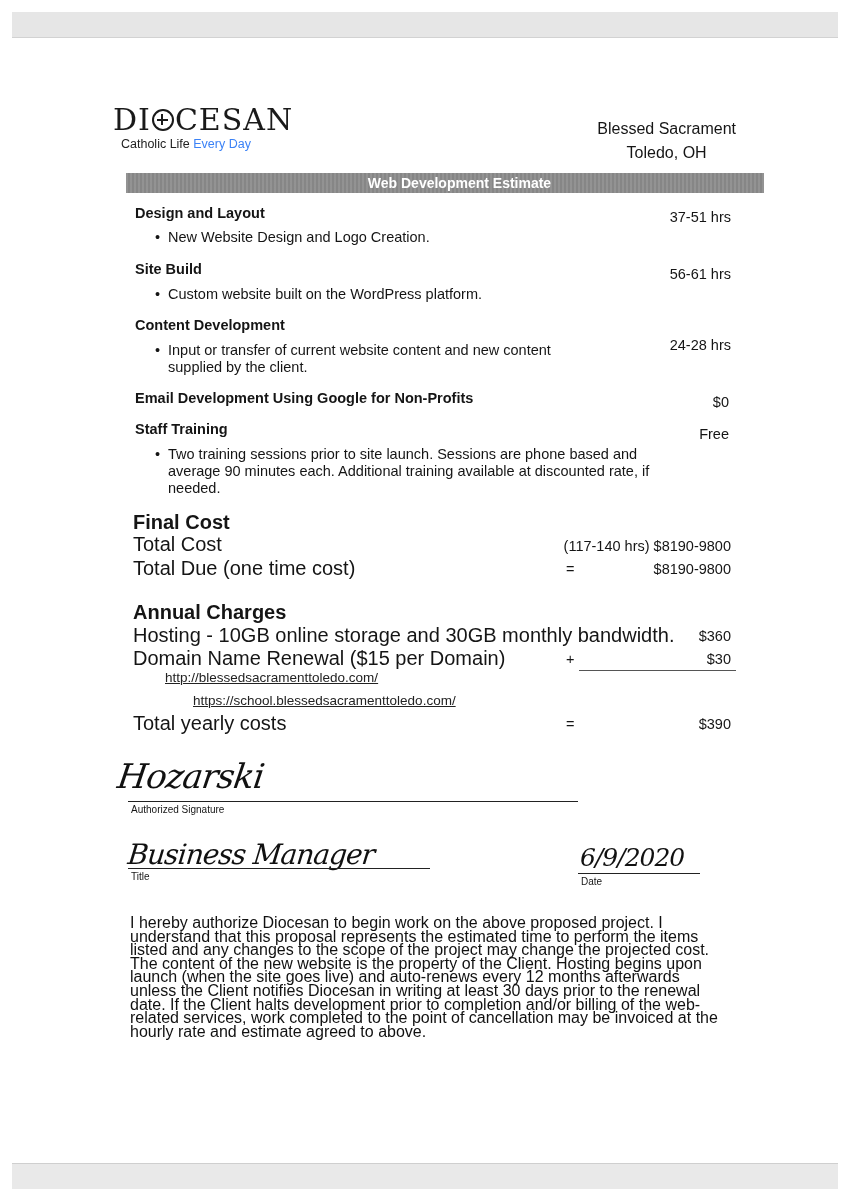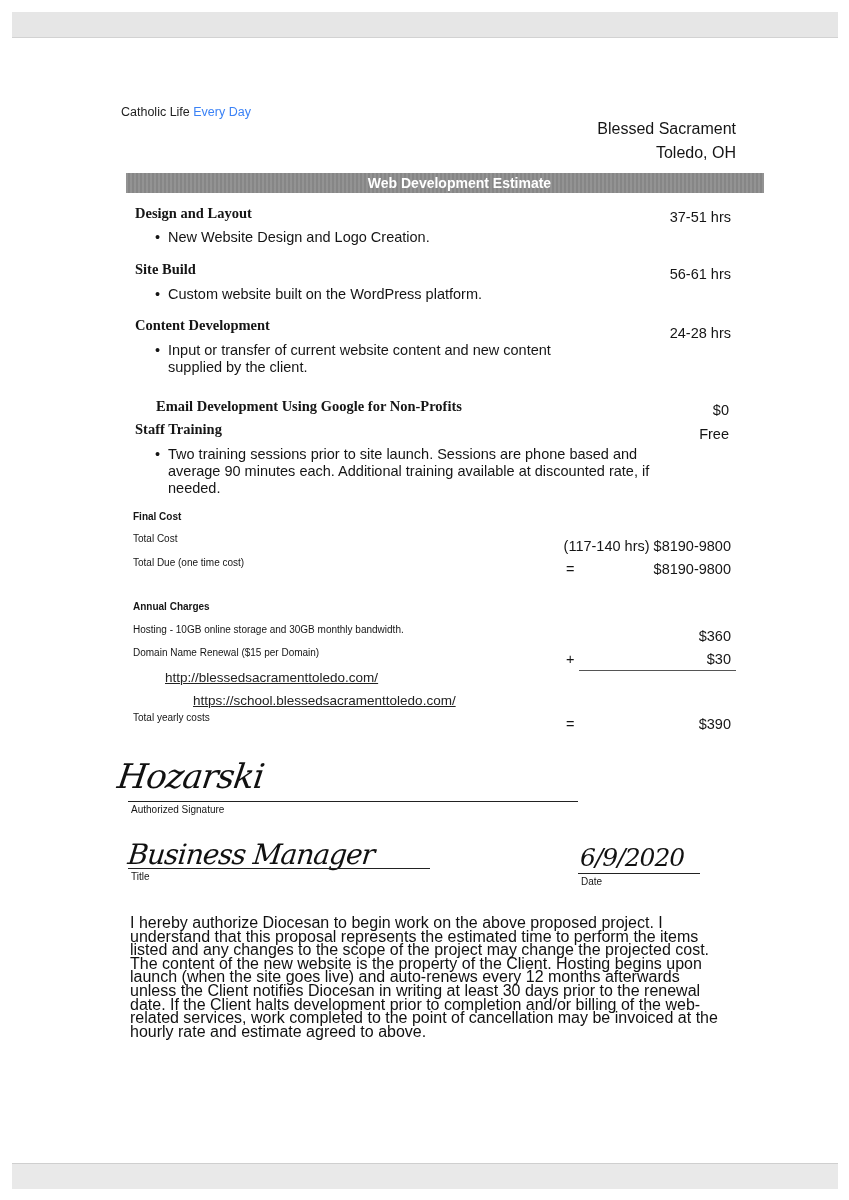--- a/index.html
+++ b/index.html
@@ -25,38 +25,38 @@
       border-radius: 50%; position: relative; margin: 0 1px; box-sizing: border-box;
     }
     .logo-cross::before, .logo-cross::after {
       content: ""; position: absolute; background: #1a1a1a;
     }
     .logo-cross::before { left: 7.5px; top: 3px; width: 2px; height: 11px; }
     .logo-cross::after { left: 3px; top: 7.5px; width: 11px; height: 2px; }
     .logo-tagline { font-size: 12.5px; margin-top: 1px; margin-left: 8px; color: #222; }
     .logo-tagline .light { color: #3b82f6; }
 
-    .client { position: absolute; right: 113px; top: 117px; text-align: right; font-size: 16px; line-height: 24px; }
+    .client { position: absolute; right: 113px; top: 117px; text-align: center; font-size: 16px; line-height: 24px; }
 
     .header-bar {
       position: absolute; left: 126px; top: 173px; width: 609px; height: 20px;
       background: #8d8d8d; color: #fff; text-align: center; font-weight: bold;
       font-size: 14px; line-height: 20px;
       background-image: repeating-linear-gradient(90deg, rgba(255,255,255,0.05) 0 2px, rgba(0,0,0,0.05) 2px 4px);
       padding-left: 29px;
     }
 
     .row { position: absolute; left: 135px; right: 118px; font-size: 14.5px; }
-    .row .title { font-weight: bold; font-family: Liberation Serif, serif; }
+    .row .title { font-weight: bold; }
     .row .amount { position: absolute; right: 0; top: 0; }
     .bullet { position: absolute; left: 155px; font-size: 14.5px; line-height: 17px; width: 530px; }
     .bullet .dot { position: absolute; left: 0; }
     .bullet .txt { padding-left: 13px; display: block; }
 
-    .plain { position: absolute; left: 133px; font-size: 10px; }
+    .plain { position: absolute; left: 133px; font-size: 20px; }
     .val-r { position: absolute; right: 118px; font-size: 14.5px; text-align: right; }
     .op { position: absolute; left: 566px; font-size: 14.5px; }
     .sum-line { position: absolute; left: 579px; width: 157px; top: 670px; border-top: 1.2px solid #555; }
     .link { position: absolute; left: 165px; font-size: 13.5px; color: #222; text-decoration: underline; }
 
     .sig-line { position: absolute; border-top: 1.5px solid #222; }
     .sig-label { position: absolute; font-size: 10px; }
     .handwriting {
       position: absolute; font-family: "DejaVu Serif", serif; font-style: italic;
       color: #111; letter-spacing: -1px;
@@ -66,20 +66,25 @@
       position: absolute; left: 130px; top: 916px; width: 600px; font-size: 16px;
       line-height: 13.6px; color: #111;
     }
   </style>
 </head>
 <body>
 
 <div class="scan-band top"></div>
 
 <div class="logo">
+  <div class="logo-word">
+    <span>DI</span>
+      <span class="logo-cross"></span>
+      <span>CESAN</span>
+  </div>
   <div class="logo-tagline">
     <span>Catholic Life</span>
     <span class="light">Every Day</span>
   </div>
 </div>
 
 <div class="client">
   <div>Blessed Sacrament</div>
   <div>Toledo, OH</div>
 </div>
@@ -99,28 +104,28 @@
   <span class="title">Site Build</span>
   <span class="amount" style="top:5px;">56-61  hrs</span>
 </div>
 <div class="bullet" style="top:286px;">
   <span class="dot">•</span>
   <span class="txt">Custom website built on the WordPress platform.</span>
 </div>
 
 <div class="row" style="top:317px;">
   <span class="title">Content Development</span>
-  <span class="amount" style="top:8px;text-align:center;">24-28  hrs</span>
+  <span class="amount" style="top:20px;text-align:center;">24-28  hrs</span>
 </div>
 <div class="bullet" style="top:342px; width:440px;">
   <span class="dot">•</span>
   <span class="txt">Input or transfer of current website content and new content supplied by the client.</span>
 </div>
 
-<div class="row" style="top:398px;margin-left:21px;">
+<div class="row" style="top:390px;">
   <span class="title">Email Development Using Google for Non-Profits</span>
   <span class="amount" style="top:4px; right:2px;">$0</span>
 </div>
 
 <div class="row" style="top:421px;">
   <span class="title">Staff Training</span>
   <span class="amount" style="top:5px; right:2px;">Free</span>
 </div>
 <div class="bullet" style="top:446px; width:525px;">
   <span class="dot">•</span>

